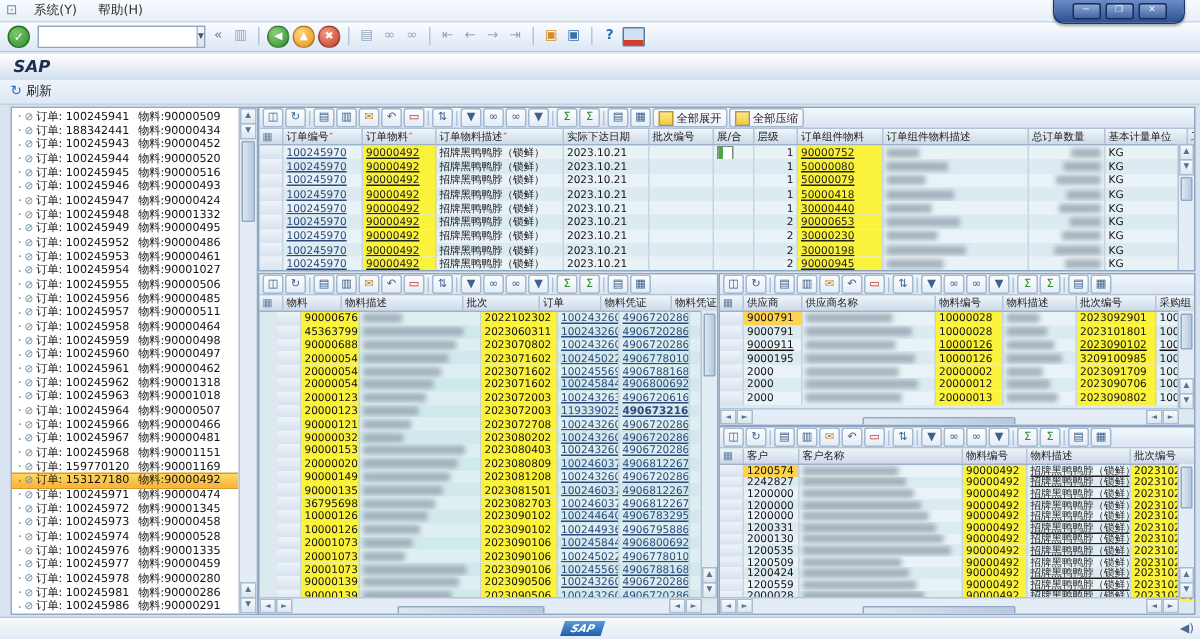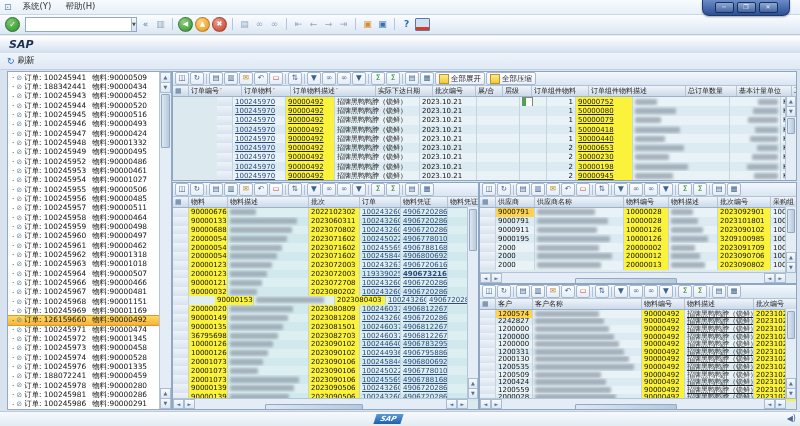--- a/index.html
+++ b/index.html
@@ -315,27 +315,27 @@
       </div>
       <div class="tree-item">
         <span class="t-bullet">·</span>
         <span class="t-ico">⊘</span>
         <span>订单: 100245968</span>
         <span class="t-mat">物料:90001151</span>
       </div>
       <div class="tree-item">
         <span class="t-bullet">·</span>
         <span class="t-ico">⊘</span>
-        <span>订单: 100245969</span>
+        <span>订单: 159770120</span>
         <span class="t-mat">物料:90001169</span>
       </div>
       <div class="tree-item sel">
         <span class="t-bullet">·</span>
         <span class="t-ico">⊘</span>
-        <span>订单: 126159660</span>
+        <span>订单: 153127180</span>
         <span class="t-mat">物料:90000492</span>
       </div>
       <div class="tree-item">
         <span class="t-bullet">·</span>
         <span class="t-ico">⊘</span>
         <span>订单: 100245971</span>
         <span class="t-mat">物料:90000474</span>
       </div>
       <div class="tree-item">
         <span class="t-bullet">·</span>
@@ -357,21 +357,21 @@
       </div>
       <div class="tree-item">
         <span class="t-bullet">·</span>
         <span class="t-ico">⊘</span>
         <span>订单: 100245976</span>
         <span class="t-mat">物料:90001335</span>
       </div>
       <div class="tree-item">
         <span class="t-bullet">·</span>
         <span class="t-ico">⊘</span>
-        <span>订单: 188072241</span>
+        <span>订单: 100245977</span>
         <span class="t-mat">物料:90000459</span>
       </div>
       <div class="tree-item">
         <span class="t-bullet">·</span>
         <span class="t-ico">⊘</span>
         <span>订单: 100245978</span>
         <span class="t-mat">物料:90000280</span>
       </div>
       <div class="tree-item">
         <span class="t-bullet">·</span>
@@ -436,21 +436,21 @@
       <span class="hc" style="width: 52px;">实际下达日期</span>
       <span class="hc" style="width: 38px;">批次编号</span>
       <span class="hc" style="width: 22px;">展/合</span>
       <span class="hc" style="width: 24px;">层级</span>
       <span class="hc" style="width: 52px;">订单组件物料</span>
       <span class="hc" style="width: 92px;">订单组件物料描述</span>
       <span class="hc" style="width: 46px;">总订单数量</span>
       <span class="hc" style="width: 50px;">基本计量单位</span>
       <span class="hc" style="width: 28px;">工厂</span>
     </div>
-    <div class="grows" style="height: 84px; padding-left: 44px;">
+    <div class="grows" style="height: 84px;">
       <div class="grow r0" style="height: 9.3px;">
         <span class="dc selc" style="width: 11px;"></span>
         <span class="dc link" style="width: 48px;">100245970</span>
         <span class="dc yellow dlink" style="width: 44px;">90000492</span>
         <span class="dc" style="width: 80px;">招牌黑鸭鸭脖（锁鲜）</span>
         <span class="dc" style="width: 52px;">2023.10.21</span>
         <span class="dc" style="width: 38px;"></span>
         <span class="dc" style="width: 22px;">
           <span class="exp-ico"></span>
         </span>
@@ -650,35 +650,35 @@
     </div>
     <div class="ghead">
       <span class="hc" style="width: 11px; color: rgb(90, 122, 156);">▦</span>
       <span class="hc" style="width: 34px;">物料</span>
       <span class="hc" style="width: 76px;">物料描述</span>
       <span class="hc" style="width: 46px;">批次</span>
       <span class="hc" style="width: 36px;">订单</span>
       <span class="hc" style="width: 42px;">物料凭证</span>
       <span class="hc" style="width: 44px;">物料凭证的年份</span>
     </div>
-    <div class="grows" style="height: 193px;">
+    <div class="grows" style="height: 193px; padding-left: 12px;">
       <div class="grow cy0" style="height: 8.8px;">
         <span class="dc selc" style="width: 11px;"></span>
         <span class="dc yellow" style="width: 34px;">90000676</span>
         <span class="dc" style="width: 76px;">
           <span class="redact" style="width: 26px;"></span>
         </span>
         <span class="dc yellow" style="width: 46px;">2022102302</span>
         <span class="dc link" style="width: 36px;">100243260</span>
         <span class="dc link" style="width: 42px;">4906720286</span>
         <span class="dc num" style="width: 44px;">2023</span>
       </div>
       <div class="grow cy1" style="height: 8.8px;">
         <span class="dc selc" style="width: 11px;"></span>
-        <span class="dc yellow" style="width: 34px;">90000133</span>
+        <span class="dc yellow" style="width: 34px;">45363799</span>
         <span class="dc" style="width: 76px;">
           <span class="redact" style="width: 67px;"></span>
         </span>
         <span class="dc yellow" style="width: 46px;">2023060311</span>
         <span class="dc link" style="width: 36px;">100243260</span>
         <span class="dc link" style="width: 42px;">4906720286</span>
         <span class="dc num" style="width: 44px;">2023</span>
       </div>
       <div class="grow cy0" style="height: 8.8px;">
         <span class="dc selc" style="width: 11px;"></span>
@@ -763,21 +763,21 @@
         <span class="dc" style="width: 76px;">
           <span class="redact" style="width: 27px;"></span>
         </span>
         <span class="dc yellow" style="width: 46px;">2023080202</span>
         <span class="dc link" style="width: 36px;">100243260</span>
         <span class="dc link" style="width: 42px;">4906720286</span>
         <span class="dc num" style="width: 44px;">2023</span>
       </div>
       <div class="grow cy0" style="height: 8.8px;">
         <span class="dc selc" style="width: 11px;"></span>
-        <span class="dc yellow" style="width: 34px; margin-left: 26px;">90000153</span>
+        <span class="dc yellow" style="width: 34px;">90000153</span>
         <span class="dc" style="width: 76px;">
           <span class="redact" style="width: 68px;"></span>
         </span>
         <span class="dc yellow" style="width: 46px;">2023080403</span>
         <span class="dc link" style="width: 36px;">100243260</span>
         <span class="dc link" style="width: 42px;">4906720286</span>
         <span class="dc num" style="width: 44px;">2023</span>
       </div>
       <div class="grow cy1" style="height: 8.8px;">
         <span class="dc selc" style="width: 11px;"></span>
@@ -967,21 +967,21 @@
         <span class="dc" style="width: 84px;">
           <span class="redact" style="width: 71px;"></span>
         </span>
         <span class="dc yellow" style="width: 40px;">10000028</span>
         <span class="dc" style="width: 44px;">
           <span class="redact" style="width: 27px;"></span>
         </span>
         <span class="dc yellow" style="width: 48px;">2023101801</span>
         <span class="dc" style="width: 26px;">1000</span>
       </div>
-      <div class="grow r0" style="height: 8.8px;">
+      <div class="grow r0" style="height: 8.8px; text-decoration: underline;">
         <span class="dc selc" style="width: 11px;"></span>
         <span class="dc" style="width: 34px;">9000911</span>
         <span class="dc" style="width: 84px;">
           <span class="redact" style="width: 60px;"></span>
         </span>
         <span class="dc yellow" style="width: 40px;">10000126</span>
         <span class="dc" style="width: 44px;">
           <span class="redact" style="width: 32px;"></span>
         </span>
         <span class="dc yellow" style="width: 48px;">2023090102</span>

